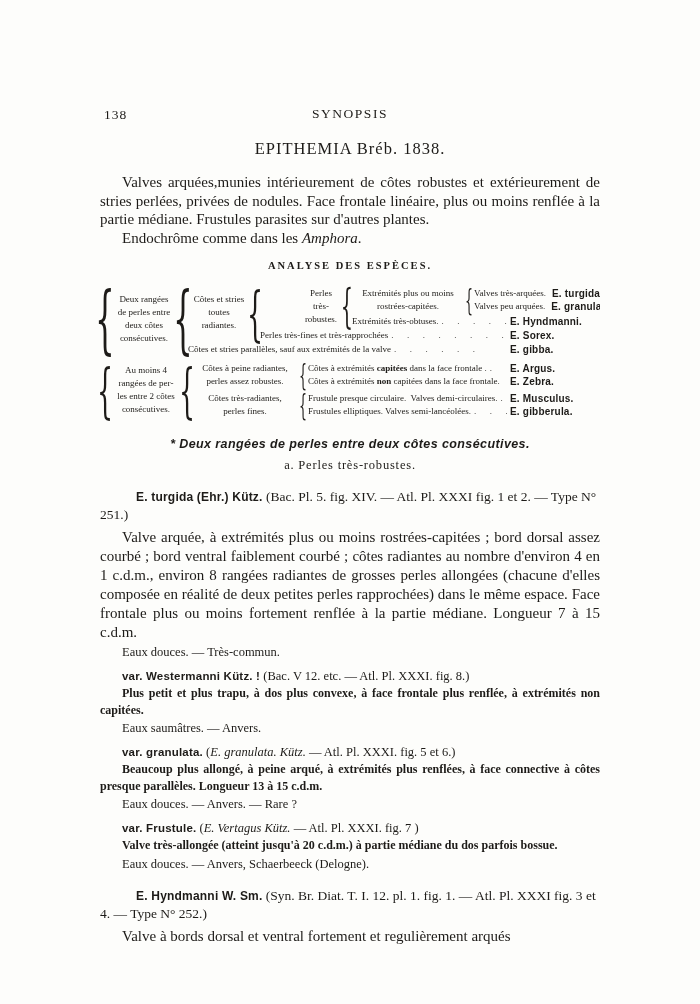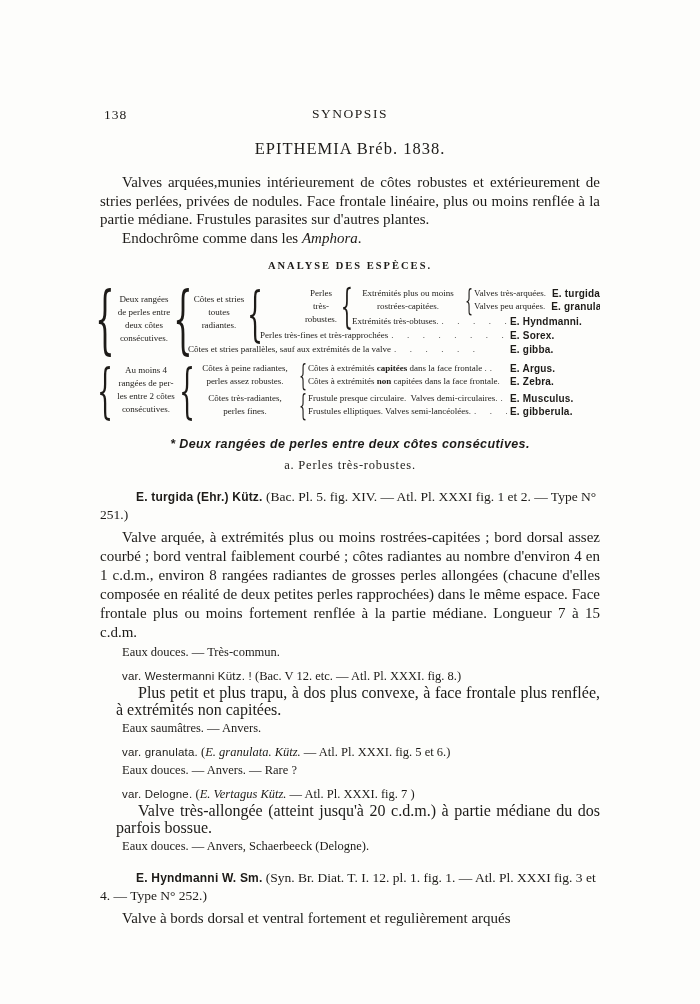--- a/index.html
+++ b/index.html
@@ -47,22 +47,22 @@
   .sub-heading{margin-top:7px;text-align:center;font-size:12.5px;letter-spacing:.8px;}
 
   .species-head{margin:15px 0 0 0;text-indent:36px;font-size:13.5px;line-height:18px;}
   .sp-name{font-family:"Liberation Sans",sans-serif;font-weight:bold;font-size:12px;letter-spacing:.2px;}
   .sp-cite{font-size:13.5px;}
 
   .desc{margin:4px 0 0 0;font-size:15px;line-height:19px;text-align:justify;text-indent:22px;}
   .habitat{margin:2px 0 0 0;font-size:12.5px;line-height:16px;text-indent:22px;}
 
   .var-head{margin:8px 0 0 0;text-indent:22px;font-size:12.5px;line-height:16px;}
-  .var-name{font-family:"Liberation Sans",sans-serif;font-weight:normal;font-size:11.5px;letter-spacing:.2px;}
-  .var-desc{margin:1px 0 0 16px;font-size:16px;line-height:16.5px;text-align:justify;text-indent:22px;}
+  .var-name{font-family:"Liberation Sans",sans-serif;font-weight:bold;font-size:11.5px;letter-spacing:.2px;}
+  .var-desc{margin:1px 0 0 0;font-size:12px;line-height:16.5px;text-align:justify;text-indent:22px;font-weight:bold;}
 </style>
 </head>
 <body>
 
 <div class="page">
   <div class="content">
 
     <div class="running-head">
       <span class="page-num">138</span>
       <div class="head-title">SYNOPSIS</div>
@@ -187,23 +187,24 @@
 
     <p class="species-head"><span class="sp-name">E. turgida (Ehr.) Kütz.</span> <span class="sp-cite">(Bac. Pl. 5. fig. XIV. — Atl. Pl. XXXI fig. 1 et 2. — Type N° 251.)</span></p>
     <p class="desc">Valve arquée, à extrémités plus ou moins rostrées-capitées ; bord dorsal assez courbé ; bord ventral faiblement courbé ; côtes radiantes au nombre d'environ 4 en 1 c.d.m., environ 8 rangées radiantes de grosses perles allongées (chacune d'elles composée en réalité de deux petites perles rapprochées) dans le même espace. Face frontale plus ou moins fortement renflée à la partie médiane. Longueur 7 à 15 c.d.m.</p>
     <p class="habitat">Eaux douces. — Très-commun.</p>
 
     <p class="var-head"><span class="var-name">var. Westermanni Kütz. !</span> <span>(Bac. V 12. etc. — Atl. Pl. XXXI. fig. 8.)</span></p>
     <p class="var-desc">Plus petit et plus trapu, à dos plus convexe, à face frontale plus renflée, à extrémités non capitées.</p>
     <p class="habitat">Eaux saumâtres. — Anvers.</p>
 
     <p class="var-head"><span class="var-name">var. granulata.</span> <span>(</span><span class="it">E. granulata. Kütz.</span><span> — Atl. Pl. XXXI. fig. 5 et 6.)</span></p>
+    <p class="var-desc">Beaucoup plus allongé, à peine arqué, à extrémités plus renflées, à face connective à côtes presque parallèles. Longueur 13 à 15 c.d.m.</p>
     <p class="habitat">Eaux douces. — Anvers. — Rare ?</p>
 
-    <p class="var-head"><span class="var-name">var. Delogne.</span> <span>(</span><span class="it">E. Vertagus Kütz.</span><span> — Atl. Pl. XXXI. fig. 7 )</span></p>
+    <p class="var-head"><span class="var-name">var. Frustule.</span> <span>(</span><span class="it">E. Vertagus Kütz.</span><span> — Atl. Pl. XXXI. fig. 7 )</span></p>
     <p class="var-desc">Valve très-allongée (atteint jusqu'à 20 c.d.m.) à partie médiane du dos parfois bossue.</p>
     <p class="habitat">Eaux douces. — Anvers, Schaerbeeck (Delogne).</p>
 
     <p class="species-head"><span class="sp-name">E. Hyndmanni W. Sm.</span> <span class="sp-cite">(Syn. Br. Diat. T. I. 12. pl. 1. fig. 1. — Atl. Pl. XXXI fig. 3 et 4. — Type N° 252.)</span></p>
     <p class="desc">Valve à bords dorsal et ventral fortement et regulièrement arqués</p>
 
   </div>
 </div>
 
 </body></html>

